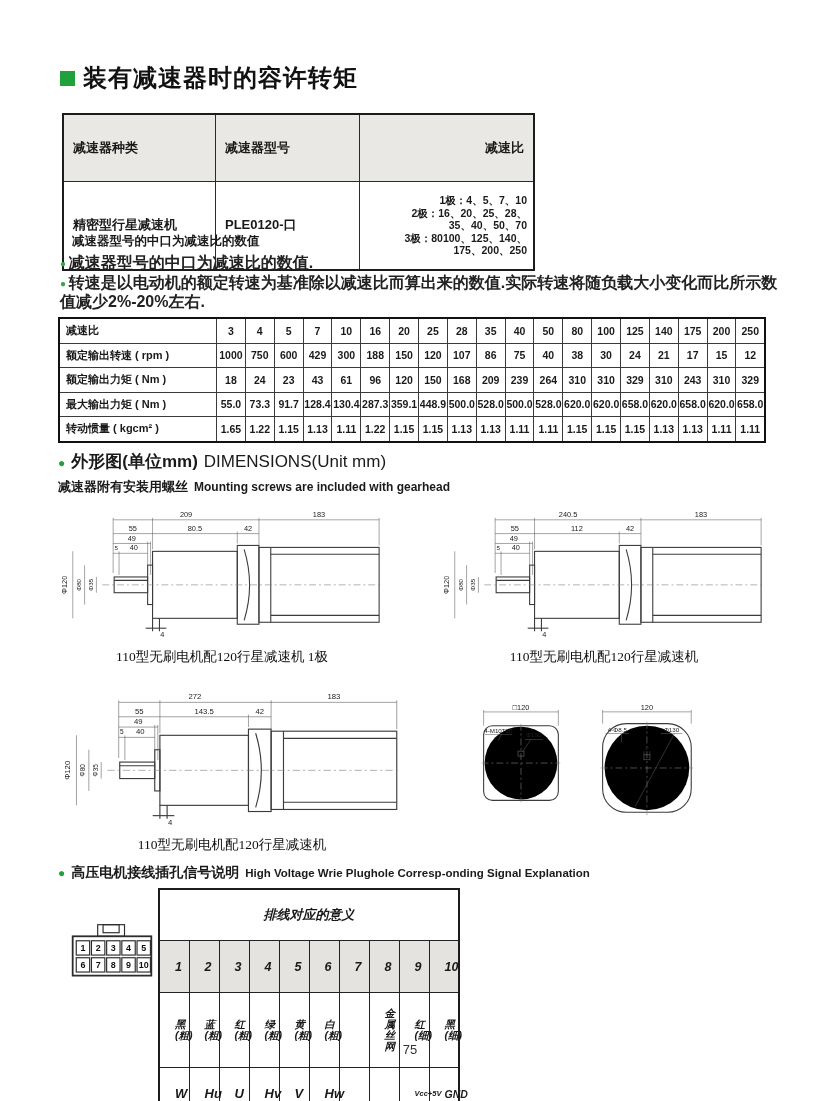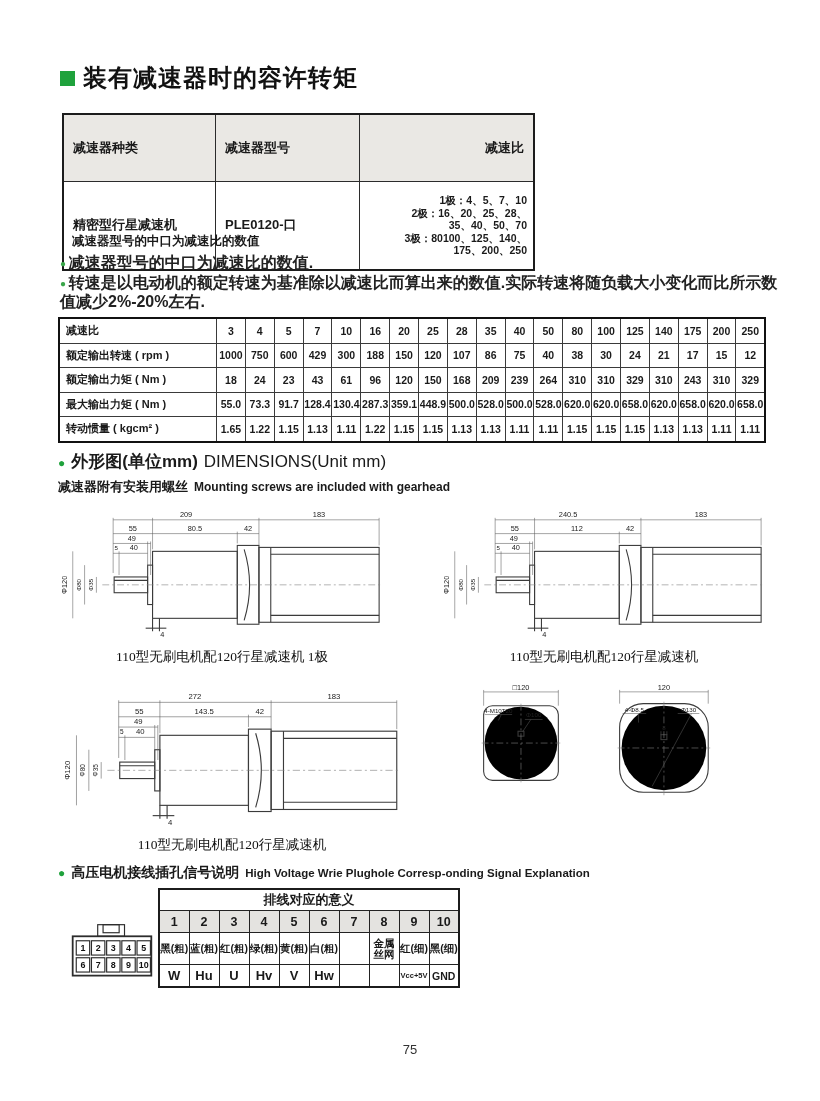--- a/index.html
+++ b/index.html
@@ -49,27 +49,27 @@
   .drawing-block{text-align:center;}
   .caption{font-family:"Liberation Serif","DejaVu Serif",serif;font-size:13.5px;color:#111;margin-top:4px;}
   svg .ln rect,svg .ln line,svg .ln path{stroke:#3b3b3b;fill:none;stroke-width:1.1;}
   svg .cl{stroke:#808080;stroke-width:.6;stroke-dasharray:7 3 2 3;}
   svg .dim line{stroke:#5a5a5a;stroke-width:.55;}
   svg .dimtext text{font-size:7.5px;fill:#222;text-anchor:middle;font-family:"Liberation Sans",sans-serif;}
   svg .dimtext .sm{font-size:6.3px;}
   #d1{left:56px;top:508px;width:332px;}
   #d2{left:438px;top:508px;width:332px;}
   #d3{left:58px;top:690px;width:348px;}
-  #fronts{left:462px;top:682px;display:flex;gap:17px;}
+  #fronts{left:462px;top:702px;display:flex;gap:0;}
 
   
   #sig-head{left:58px;top:864px;}
   #connector{left:70px;top:922px;}
   #sigtable{left:158px;top:888px;width:302px;border-collapse:collapse;table-layout:fixed;border:2px solid #1c1c1c;}
-  #sigtable th,#sigtable td{border:1.5px solid #222;text-align:center;padding:0;}
+  #sigtable th,#sigtable td{border:1.5px solid #222;text-align:center;padding:15px;font-style:italic;}
   #sigtable .ttl th{font-size:13px;font-weight:700;height:20px;}
   #sigtable .nums td{background:#e4e3e0;font-size:12.5px;font-weight:700;height:21px;}
   #sigtable .colors td{font-size:10.5px;font-weight:700;height:31px;white-space:pre-line;line-height:11px;}
   #sigtable .sigs td{font-size:13px;font-weight:700;height:21px;}
   #sigtable .sigs td:nth-child(9){font-size:7.5px;}
   #sigtable .sigs td:nth-child(10){font-size:10.5px;}
   svg .conn rect{stroke:#2c2c2c;fill:none;}
   svg .conn .thick{stroke-width:2;}
   svg .conn .thin{stroke-width:1.3;}
   svg .pins text{font-size:10px;font-weight:700;fill:#111;text-anchor:middle;font-family:"Liberation Sans",sans-serif;}

